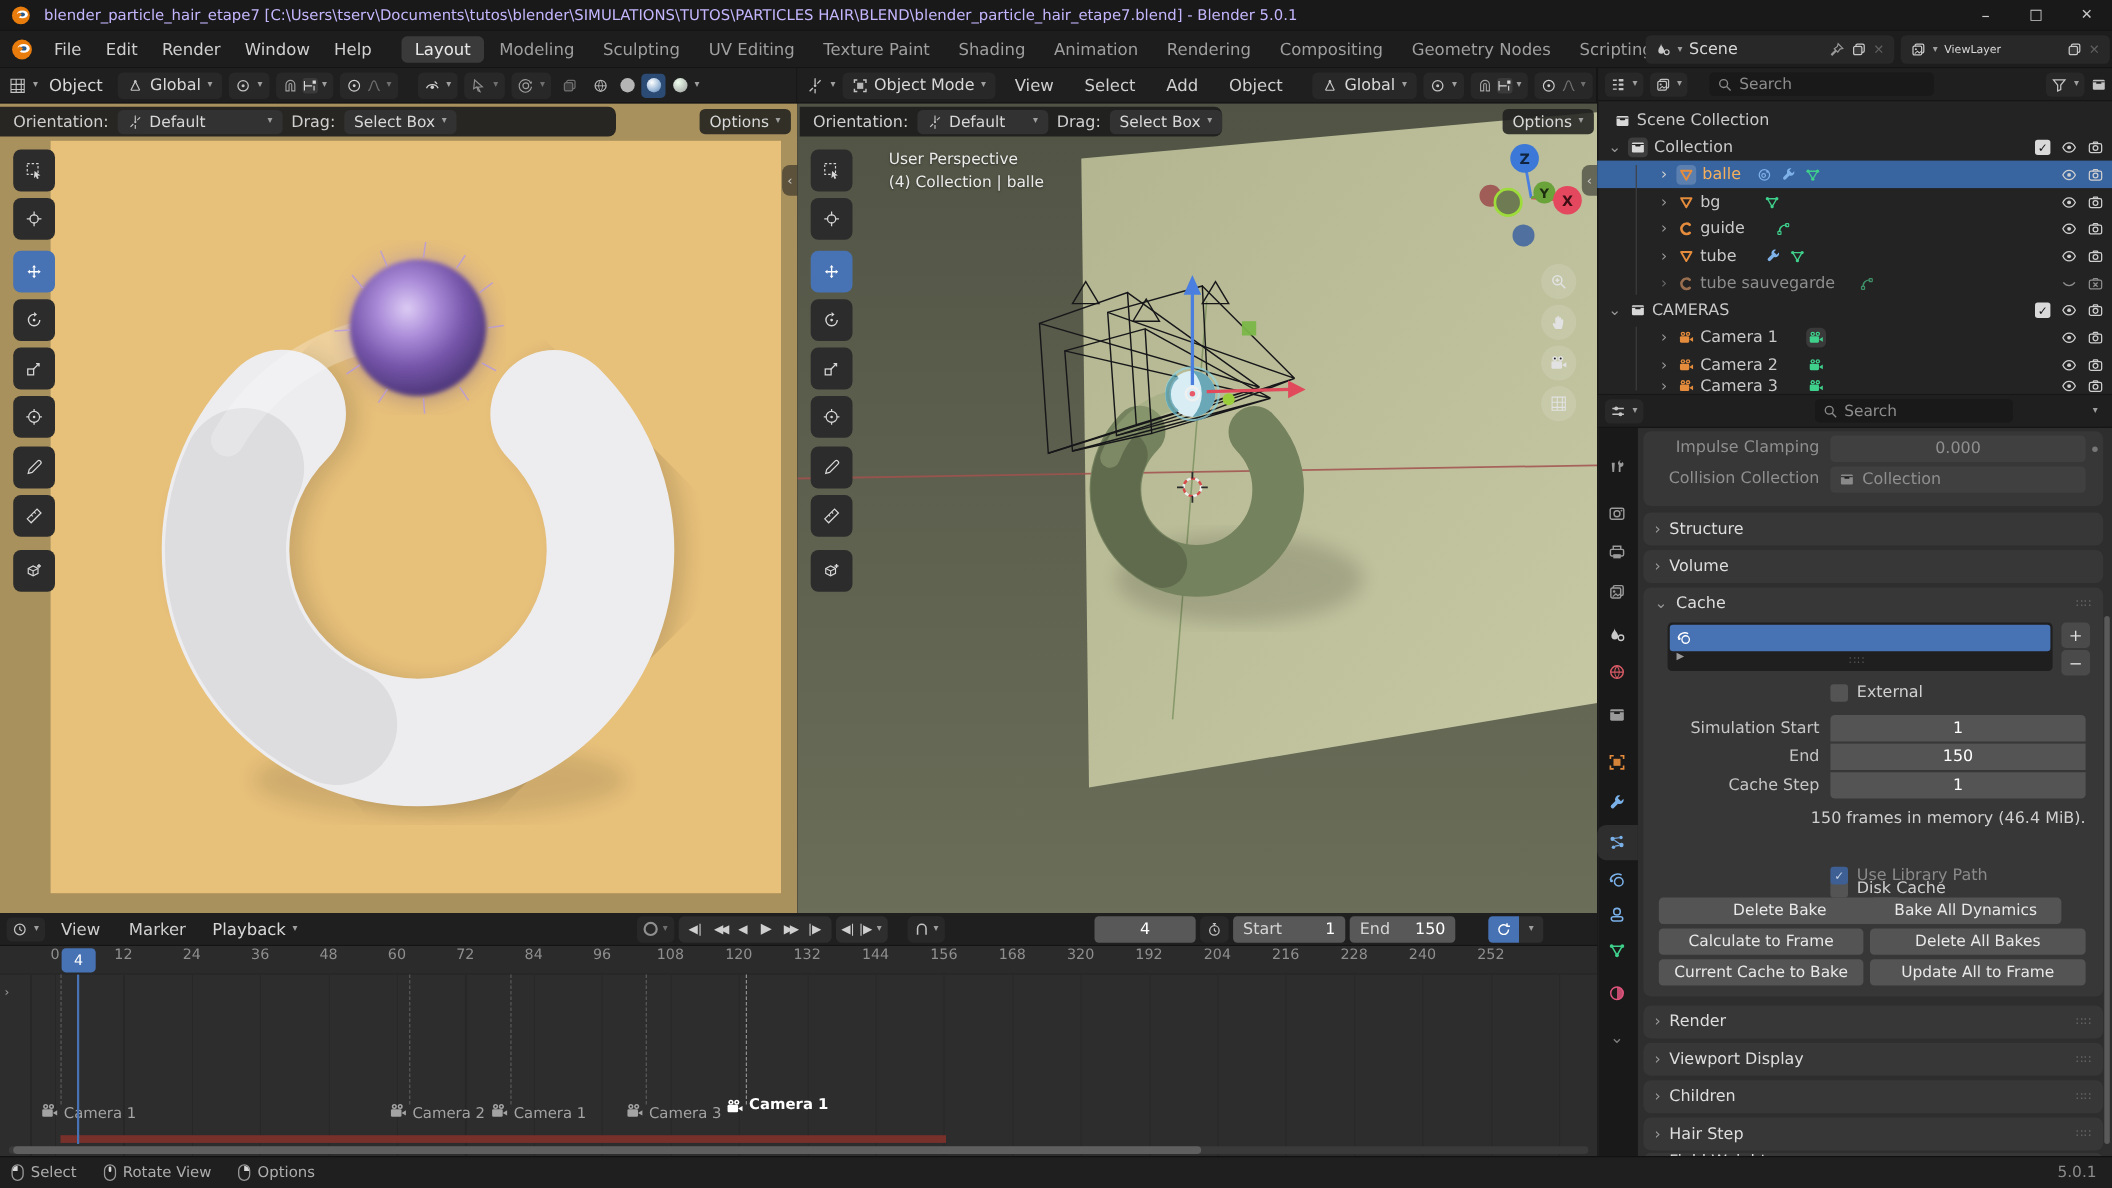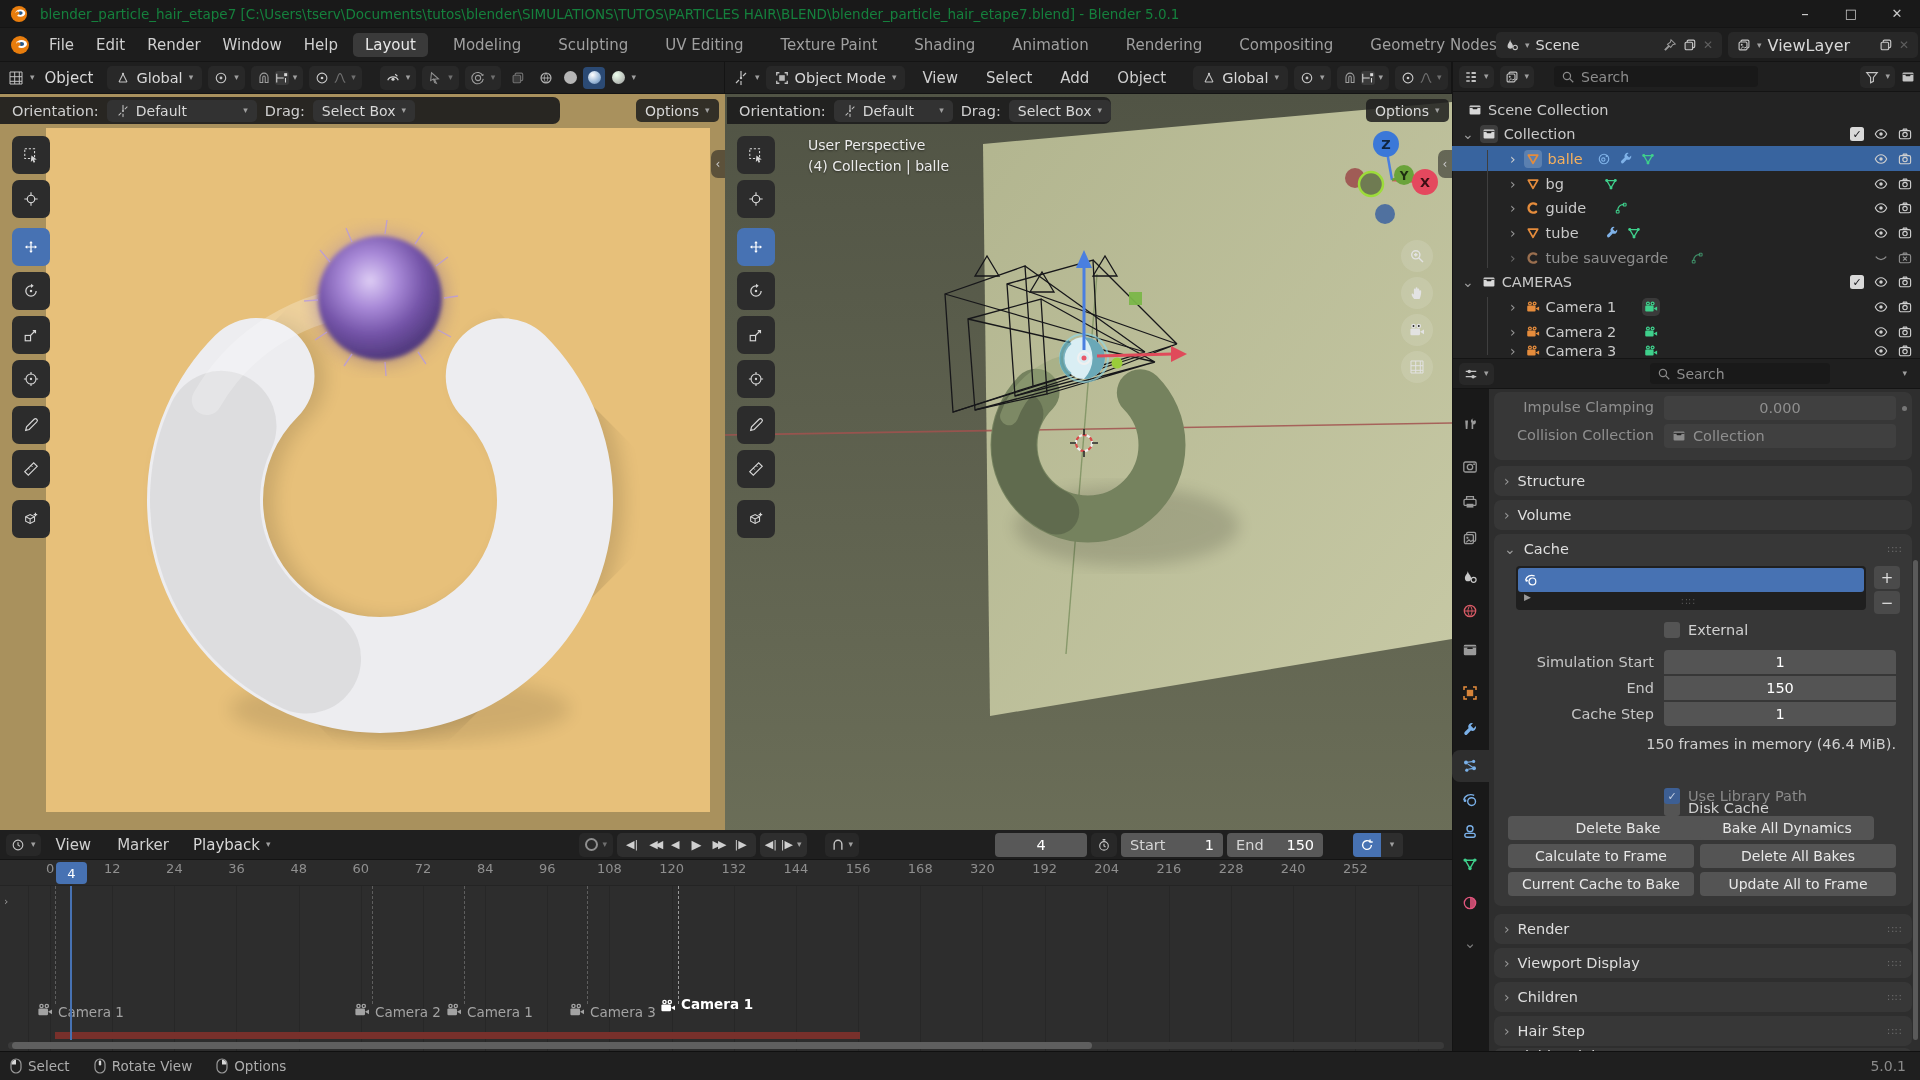--- a/index.html
+++ b/index.html
@@ -308,21 +308,21 @@
       </symbol>
 </defs>
 </svg>
 
 <div id="app">
 
   <div class="ab hdr" style="left:0;top:0;width:1920px;height:28px;background:#191919;display:flex;align-items:center">
     <svg class="ic" style="margin-left:10px;width:18px;height:18px">
         <use href="#i-blender"></use>
       </svg>
-    <span style="margin-left:12px;font-size:13.5px;color:#15803d;white-space:nowrap">blender_particle_hair_etape7 [C:\Users\tserv\Documents\tutos\blender\SIMULATIONS\TUTOS\PARTICLES HAIR\BLEND\blender_particle_hair_etape7.blend] - Blender 5.0.1</span>
+    <span style="margin-left:12px;font-size:13.5px;color:#c4b5fd;white-space:nowrap">blender_particle_hair_etape7 [C:\Users\tserv\Documents\tutos\blender\SIMULATIONS\TUTOS\PARTICLES HAIR\BLEND\blender_particle_hair_etape7.blend] - Blender 5.0.1</span>
     <div style="margin-left:auto;display:flex;height:28px">
       <div style="width:46px;display:flex;align-items:center;justify-content:center;color:#c9c9c9">
           <span>–</span>
         </div>
       <div style="width:46px;display:flex;align-items:center;justify-content:center;color:#c9c9c9;font-size:13px">
           <span>□</span>
         </div>
       <div style="width:46px;display:flex;align-items:center;justify-content:center;color:#c9c9c9;font-size:13px">
           <span>✕</span>
         </div>
@@ -337,21 +337,21 @@
       <span class="menu-item">File</span>
 
       <span class="menu-item">Edit</span>
 
       <span class="menu-item">Render</span>
 
       <span class="menu-item">Window</span>
 
       <span class="menu-item">Help</span>
     </div>
-    <div class="row" style="margin-left:4px;gap:13px">
+    <div class="row" style="margin-left:16px;gap:2px">
       <span class="wtab active">Layout</span>
       <span class="wtab">Modeling</span>
       <span class="wtab">Sculpting</span>
       <span class="wtab">UV Editing</span>
       <span class="wtab">Texture Paint</span>
       <span class="wtab">Shading</span>
       <span class="wtab">Animation</span>
       <span class="wtab">Rendering</span>
       <span class="wtab">Compositing</span>
       <span class="wtab">Geometry Nodes</span>
@@ -373,21 +373,21 @@
           <use href="#i-copy"></use>
         </svg>
       <span class="dim" style="font-size:12px;color:#5f5f5f">✕</span>
     </span>
   </div>
   <div class="ab pill" style="left:1728px;top:32px;width:190px">
     <svg class="ic14" style="color:#c8c8c8">
         <use href="#i-layers"></use>
       </svg>
       <span class="caret">▾</span>
-    <span style="font-size:16px">ViewLayer</span>
+    <span style="font-size:10px">ViewLayer</span>
     <span style="margin-left:auto;display:flex;align-items:center;gap:6px">
       <svg class="ic14" style="color:#c8c8c8">
           <use href="#i-copy"></use>
         </svg>
       <span class="dim" style="font-size:12px;color:#5f5f5f">✕</span>
     </span>
   </div>
 
   <div class="ab hdr" style="left:0;top:62px;width:725px;height:32px;display:flex;align-items:center;gap:6px;border-right:1px solid #141414">
     <svg class="ic" style="margin-left:8px;color:#c3c3c3">

